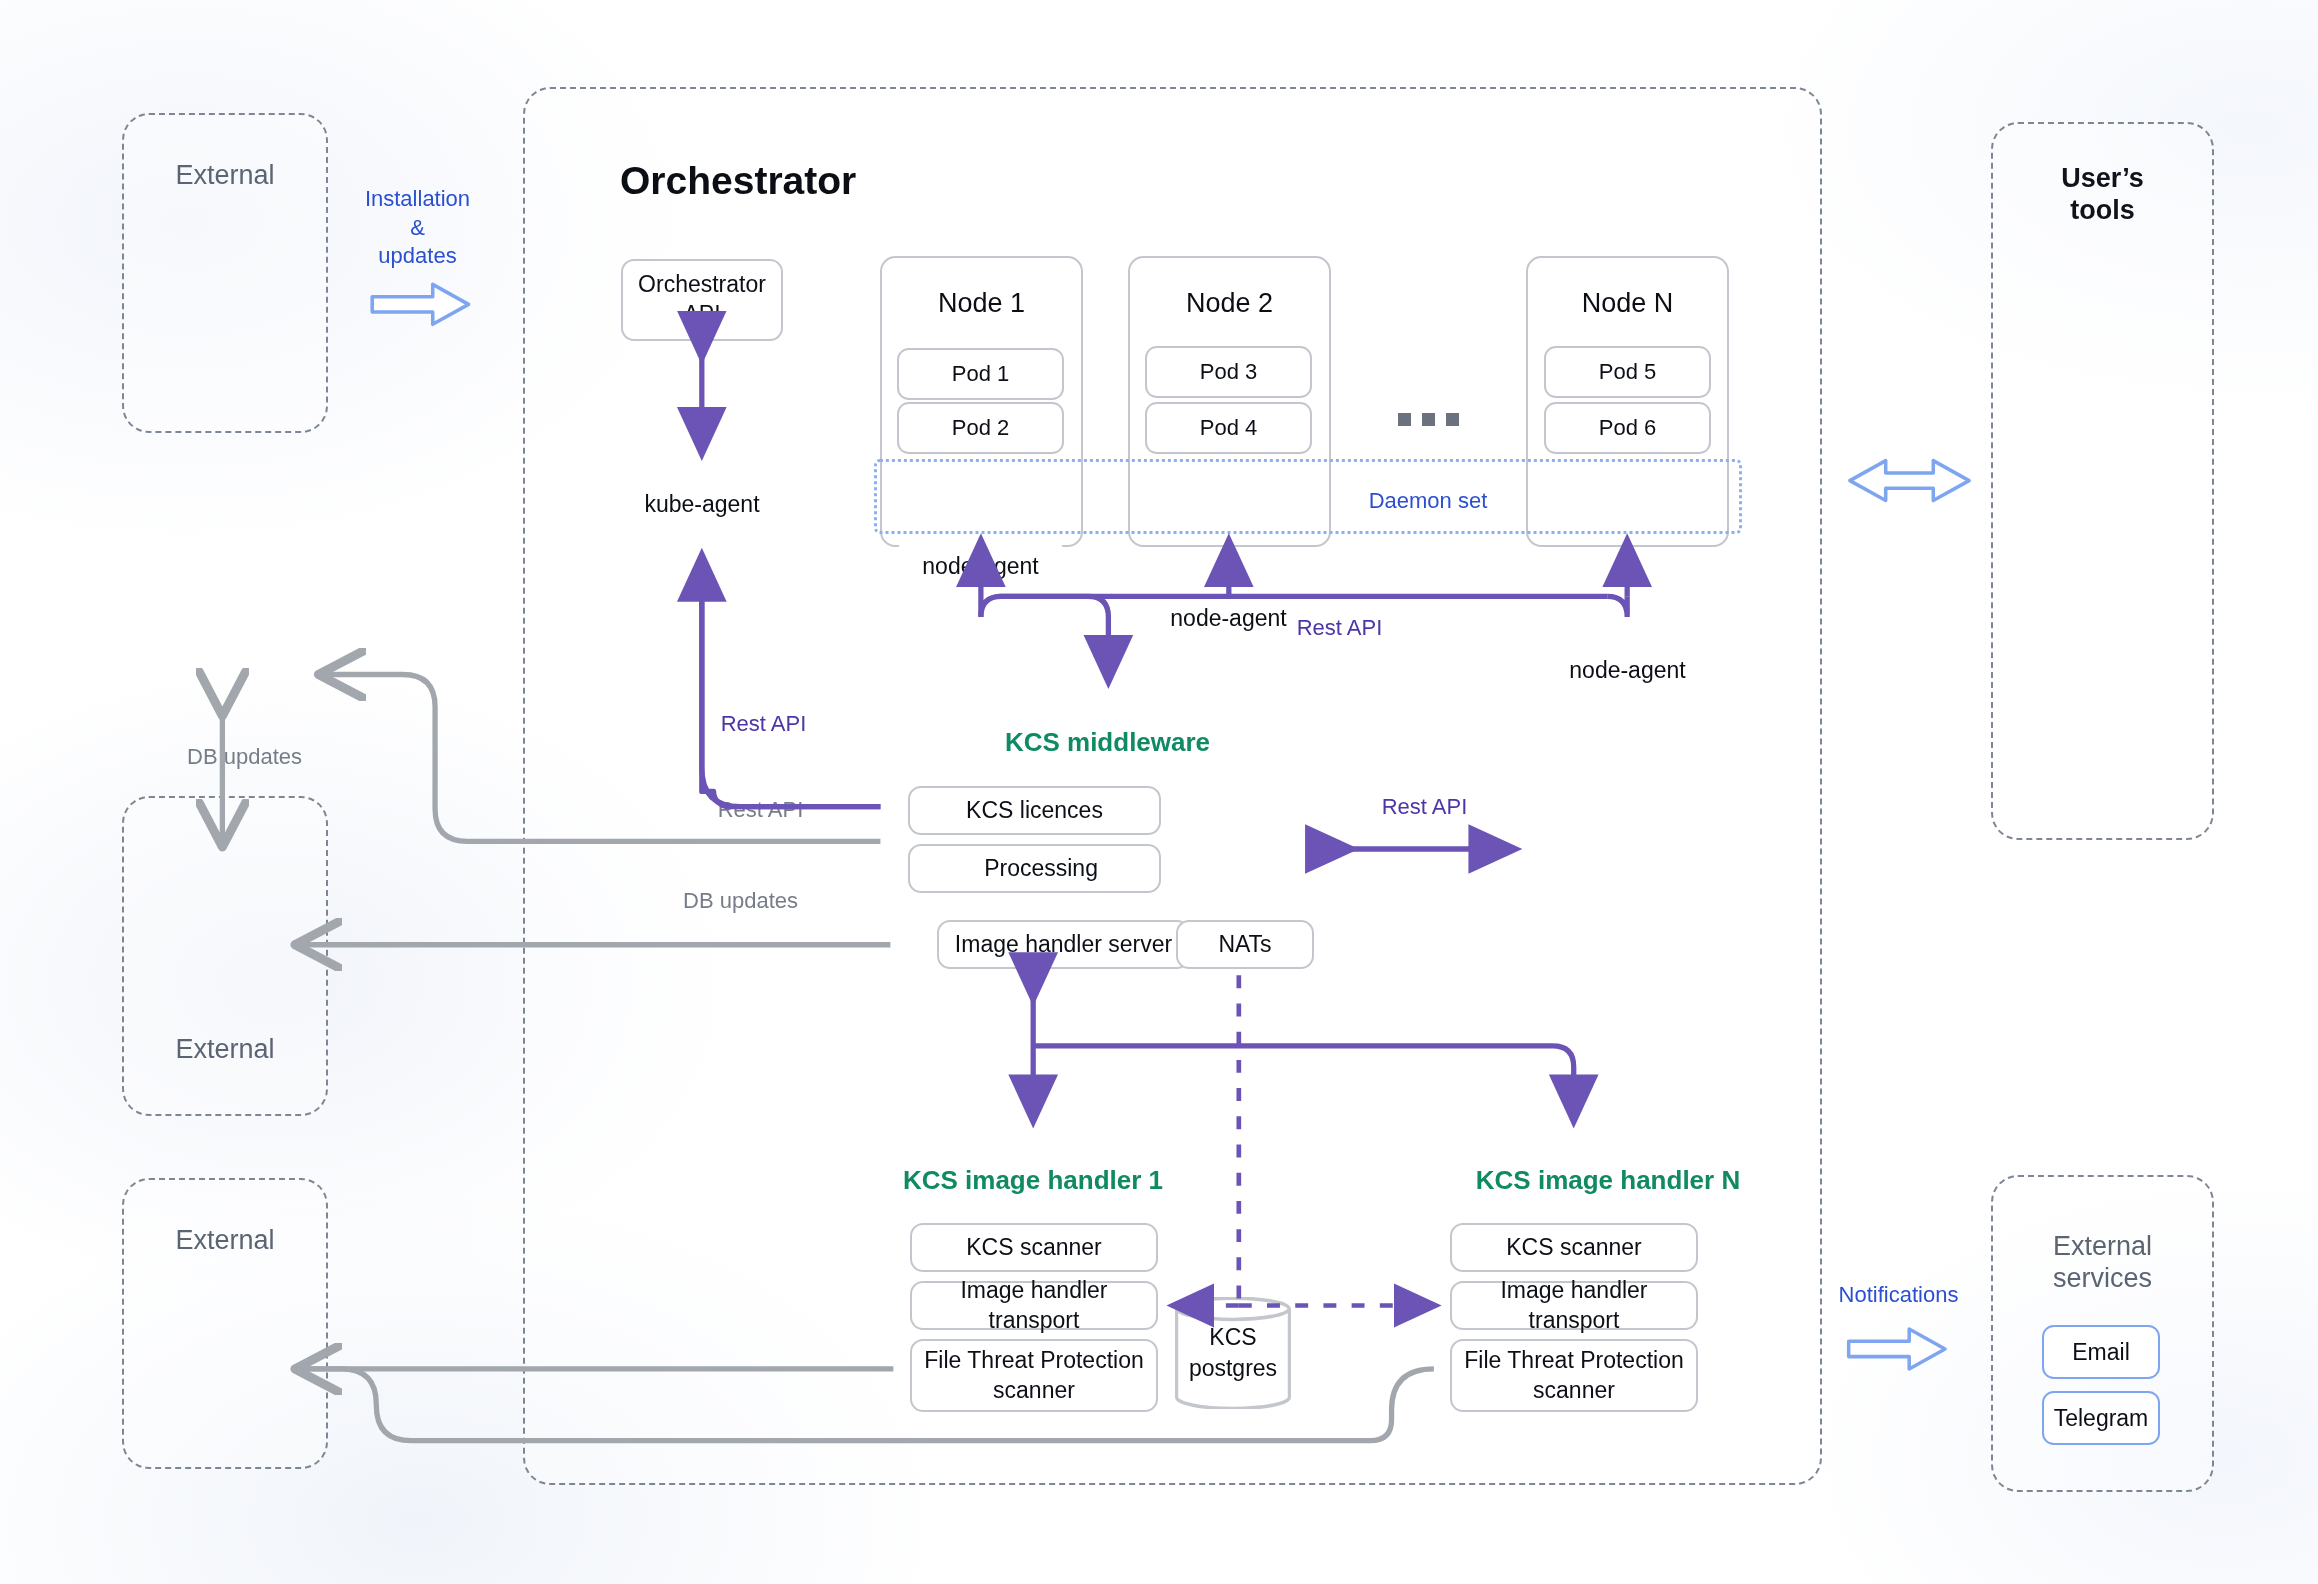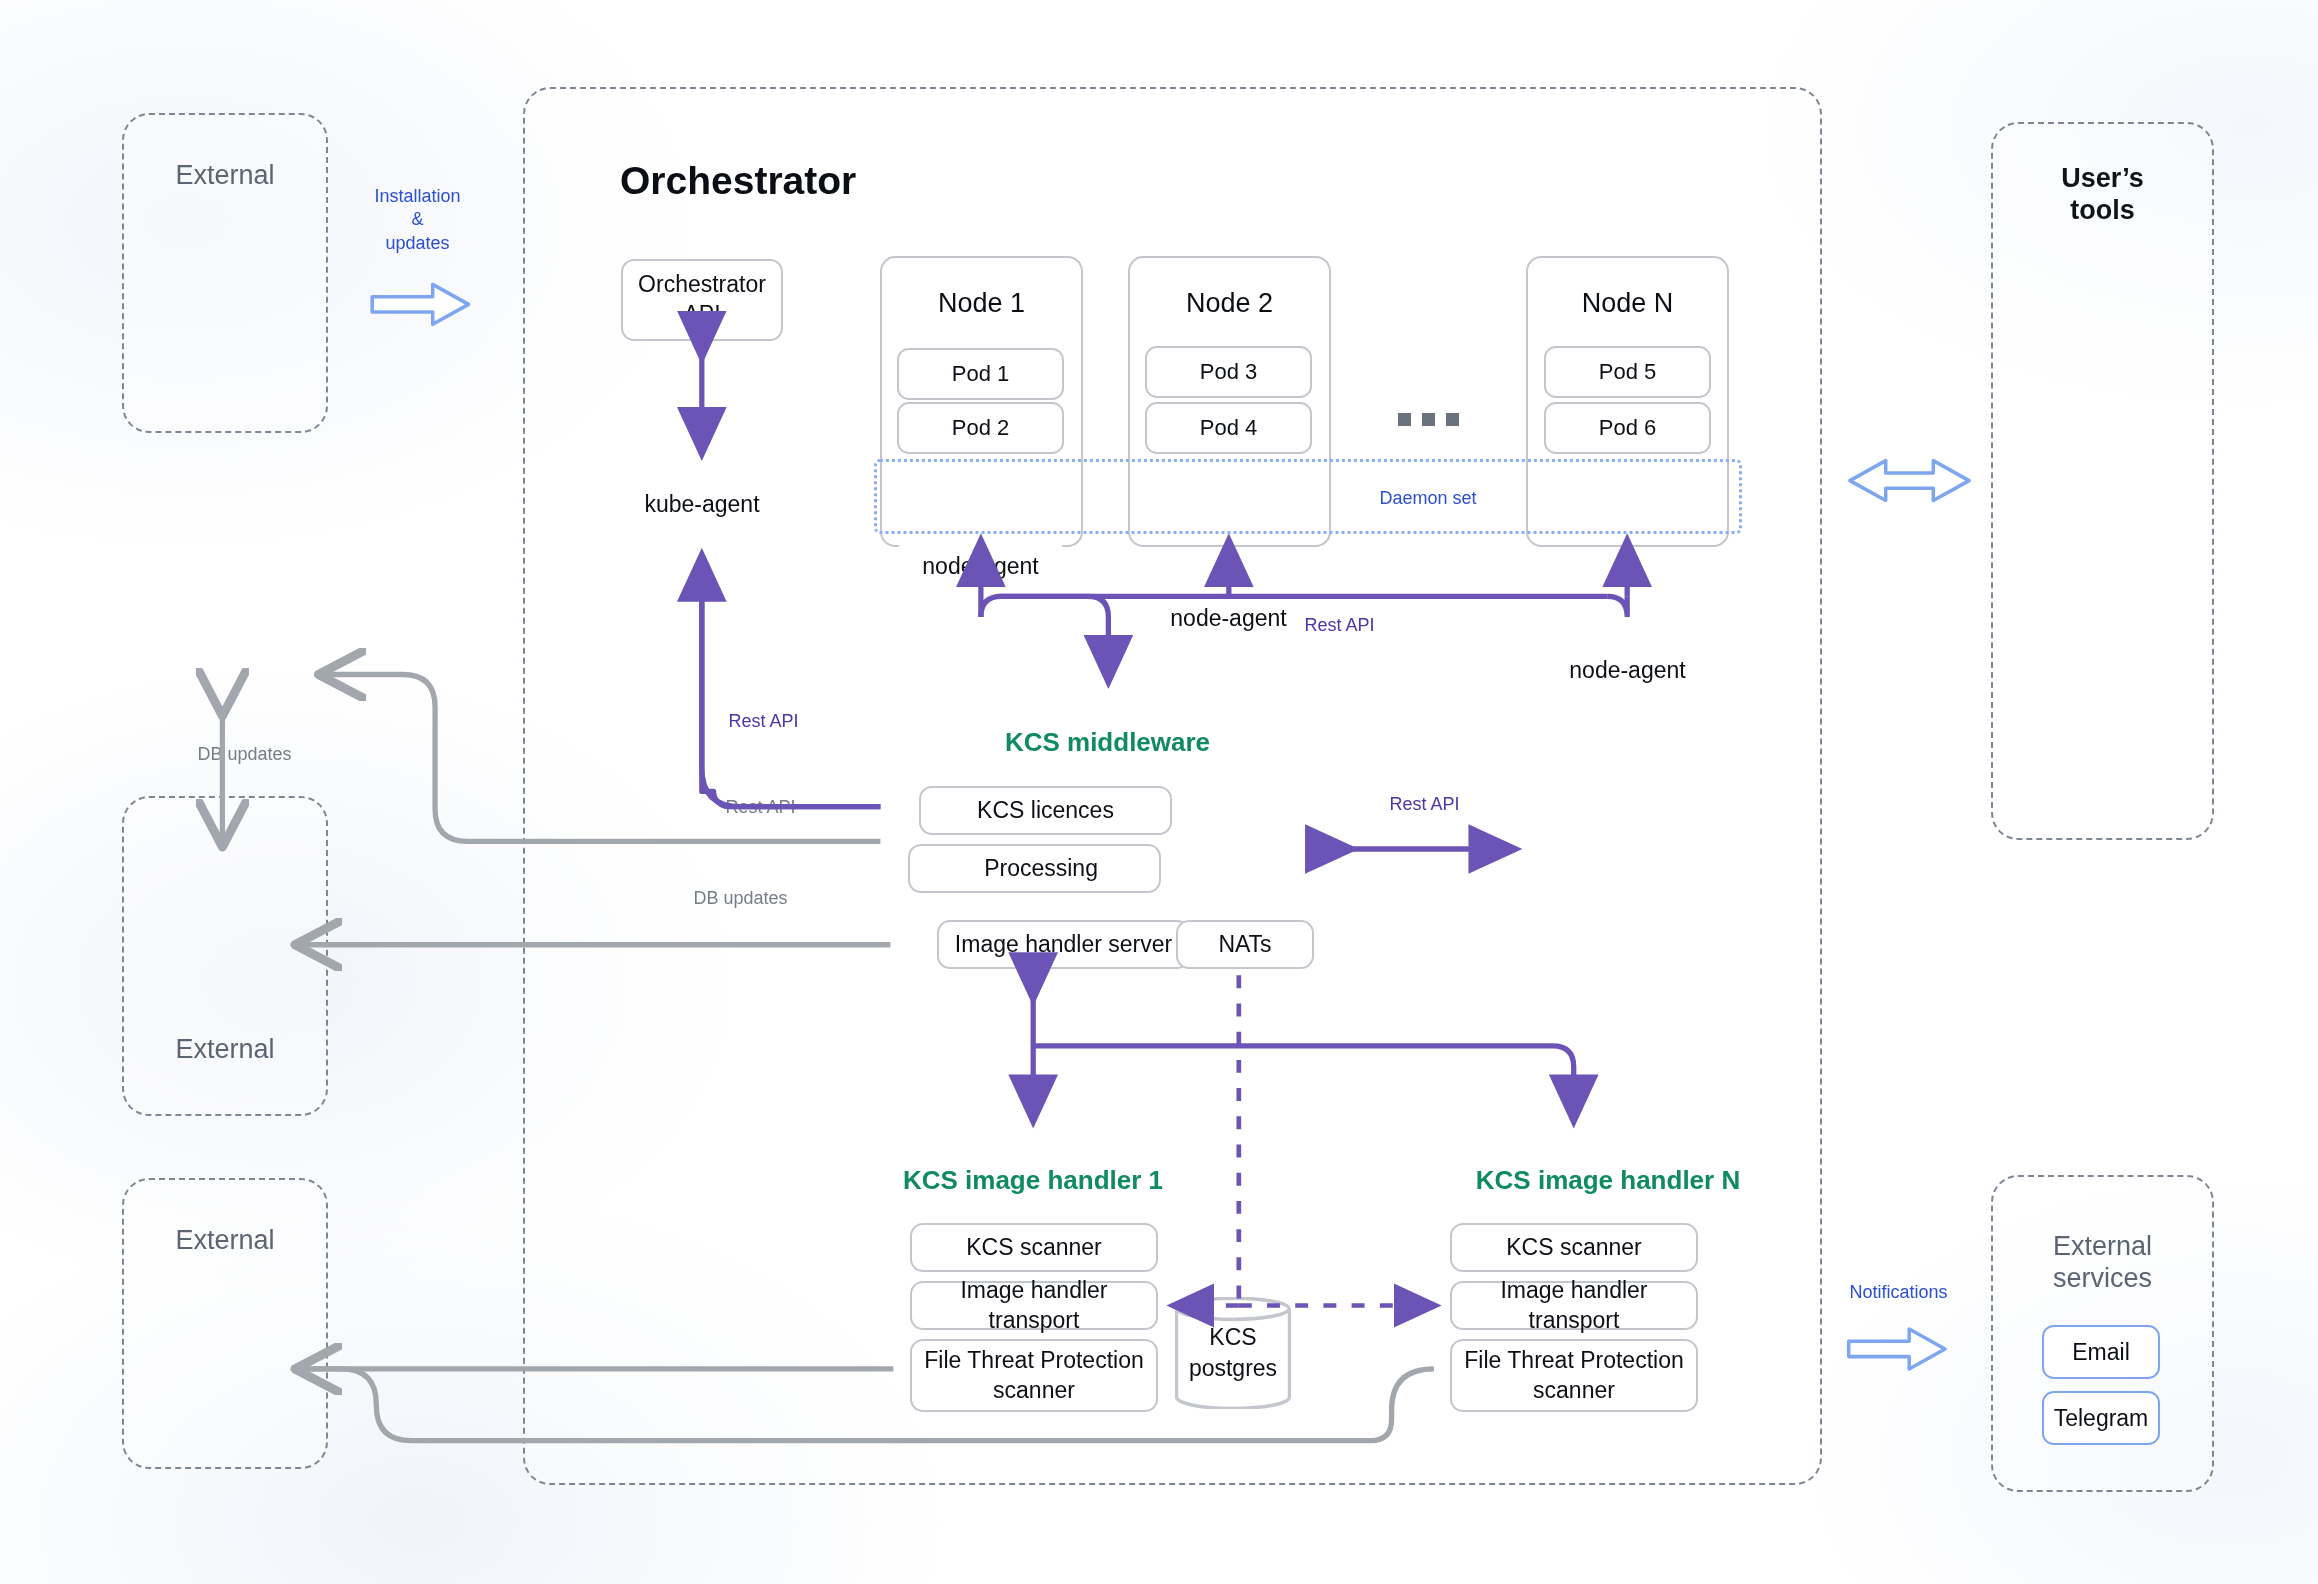--- a/index.html
+++ b/index.html
@@ -42,21 +42,21 @@
   .bluebox{border:2.9px solid #7ea6f0;border-radius:11.8px;background:#fff;
         display:flex;align-items:center;justify-content:center;text-align:center;
         font-size:23px;color:#0c0f16;}
 
   
   .cyl{position:relative;display:flex;align-items:center;justify-content:center;text-align:center;}
   .cyl .cyl-svg{position:absolute;inset:0;width:100%;height:100%;}
   .cyl .cyl-txt{position:relative;font-size:23px;color:#0c0f16;line-height:1.33;z-index:2;}
 
   
-  .lbl{font-size:18px;line-height:1.3;text-align:center;}
+  .lbl{font-size:22px;line-height:1.3;text-align:center;}
   .lbl.purple{color:#4e35a8;}
   .lbl.blue{color:#2b4fd1;}
   .lbl.grey{color:#767d88;}
   .title-big{font-size:39px;font-weight:700;color:#0b0e14;}
 
   
   .dset{border:3.5px dotted #8ab0f2;border-radius:5.9px;}
 
   svg.ov{position:absolute;left:0;top:0;width:2319px;height:1584px;overflow:visible;pointer-events:none;}
 </style>
@@ -102,21 +102,21 @@
   <div class="abs node-title" style="left:1526px;top:288px;width:203px;">Node N</div>
   <div class="abs gbox sm" style="left:1544px;top:346px;width:167px;height:52px;">Pod 5</div>
   <div class="abs gbox sm" style="left:1544px;top:402px;width:167px;height:52px;">Pod 6</div>
   <div class="abs green" style="left:1544px;top:472px;width:167px;height:52px;">node-agent</div>
 
   <div class="abs dset" style="left:874px;top:459px;width:868px;height:75px;"></div>
   <div class="abs lbl blue" style="left:1340px;top:487px;width:176px;">Daemon set</div>
 
   <div class="abs greenpanel" style="left:880px;top:696px;width:455px;height:294px;"></div>
   <div class="abs panel-title" style="left:880px;top:727px;width:455px;">KCS middleware</div>
-  <div class="abs gbox" style="left:908px;top:786px;width:253px;height:49px;margin-left:11px;">KCS licences</div>
+  <div class="abs gbox" style="left:908px;top:786px;width:253px;height:49px;">KCS licences</div>
   <div class="abs gbox" style="left:908px;top:844px;width:253px;height:49px;padding-left:19px;">Processing</div>
   <div class="abs gbox" style="left:908px;top:920px;width:253px;height:49px;margin-left:29px;">Image handler server</div>
 
   <div class="abs cyl" style="left:1175px;top:779px;width:116px;height:112px;">
     <svg class="cyl-svg" viewBox="0 0 215 190" preserveAspectRatio="none">
       <path d="M3,20 L3,170 A104,19 0 0 0 212,170 L212,20" fill="#fff" stroke="#c3c7cd" stroke-width="6"></path>
       <ellipse cx="107.5" cy="20" rx="104" ry="18" fill="#fff" stroke="#c3c7cd" stroke-width="6"></ellipse>
     </svg>
     <div class="cyl-txt" style="white-space:pre-line;">KCS
 postgres</div>

